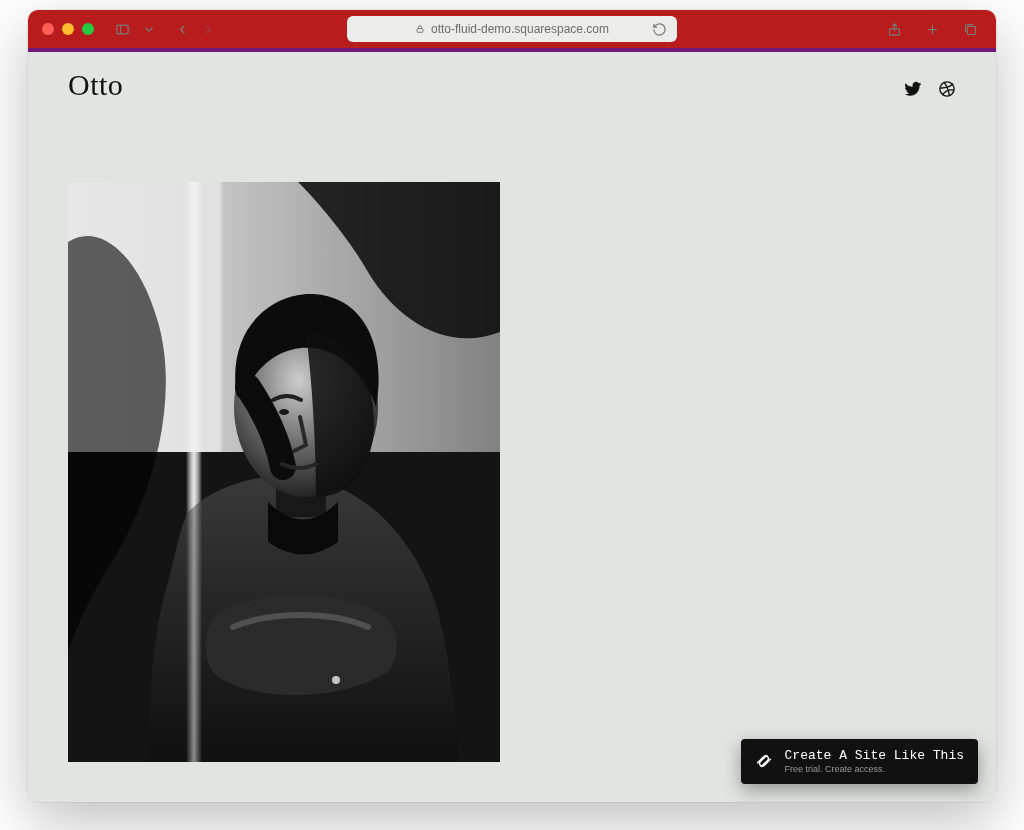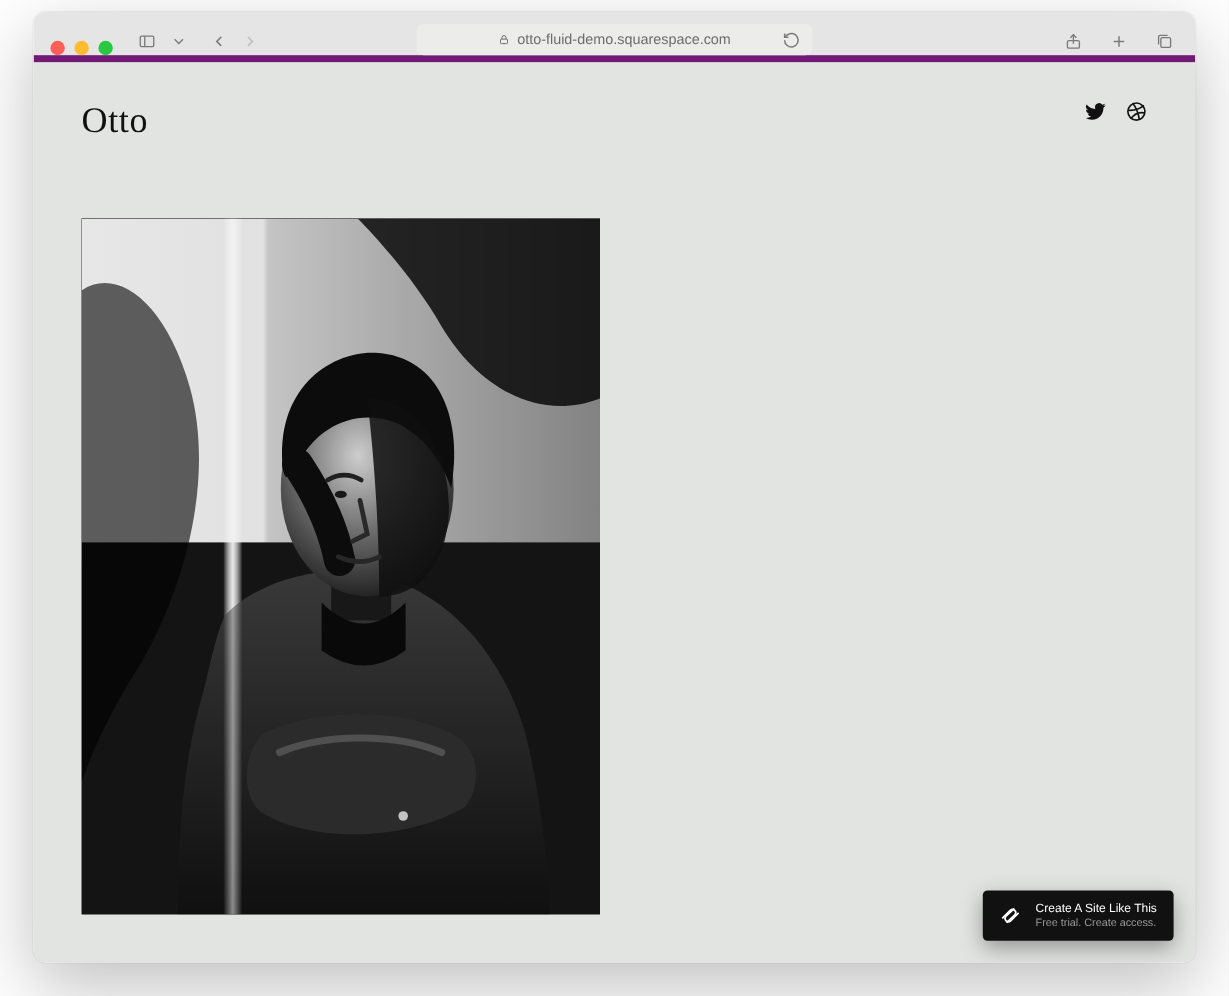--- a/index.html
+++ b/index.html
@@ -20,24 +20,24 @@
       background: #fff;
       border-radius: 10px;
       box-shadow: 0 20px 60px rgba(0,0,0,0.25), 0 0 0 1px rgba(0,0,0,0.05);
       overflow: hidden;
       display: flex;
       flex-direction: column;
     }
     
     .titlebar {
       height: 42px;
-      background: #e5e5e5;
-      border-bottom: 6px solid #701a75;
-      display: flex;
-      align-items: flex-end;
+      background: #b91c1c;
+      border-bottom: 4px solid #701a75;
+      display: flex;
+      align-items: center;
       padding: 0 14px;
       gap: 8px;
       position: relative;
     }
     .traffic-lights { display: flex; gap: 8px; margin-right: 8px; }
     .traffic-dot { width: 12px; height: 12px; border-radius: 50%; }
     .dot-red    { background: #ff5f57; }
     .dot-yellow { background: #febc2e; }
     .dot-green  { background: #28c840; }
     .tb-btn {
@@ -71,22 +71,22 @@
     .right-tb { margin-left: auto; display: flex; gap: 14px; }
     
     .page {
       flex: 1;
       background: #e2e4e2;
       position: relative;
       overflow: hidden;
     }
     .site-header {
       display: flex;
-      align-items: flex-start;
-      padding: 32px 40px 10px 40px;
+      align-items: flex-end;
+      padding: 16px 40px 10px 40px;
     }
     .logo {
       font-family: "Times New Roman", Georgia, serif;
       font-size: 30px;
       letter-spacing: 0.5px;
       color: #111;
     }
     .social { margin-left: auto; display: flex; gap: 16px; }
     .social a { color: #111; display: flex; }
     .social svg { width: 18px; height: 18px; }
@@ -109,21 +109,21 @@
       color: #fff;
       border-radius: 4px;
       padding: 10px 14px 10px 12px;
       display: flex;
       align-items: center;
       gap: 10px;
       box-shadow: 0 6px 18px rgba(0,0,0,0.35);
     }
     .cta svg.logo-mark { width: 22px; height: 22px; color: #fff; }
     .cta .cta-text { display: flex; flex-direction: column; line-height: 1.15; }
-    .cta .cta-title { font-size: 10px; font-weight: 500; }
+    .cta .cta-title { font-size: 13px; font-weight: 500; font-family: Liberation Mono, monospace; }
     .cta .cta-sub { font-size: 9px; color: #9a9a9a; }
   </style>
 </head>
 <body>
 
 <div class="window-shadow">
 
   <div class="titlebar">
     <div class="traffic-lights">
       <div class="traffic-dot dot-red"></div>

